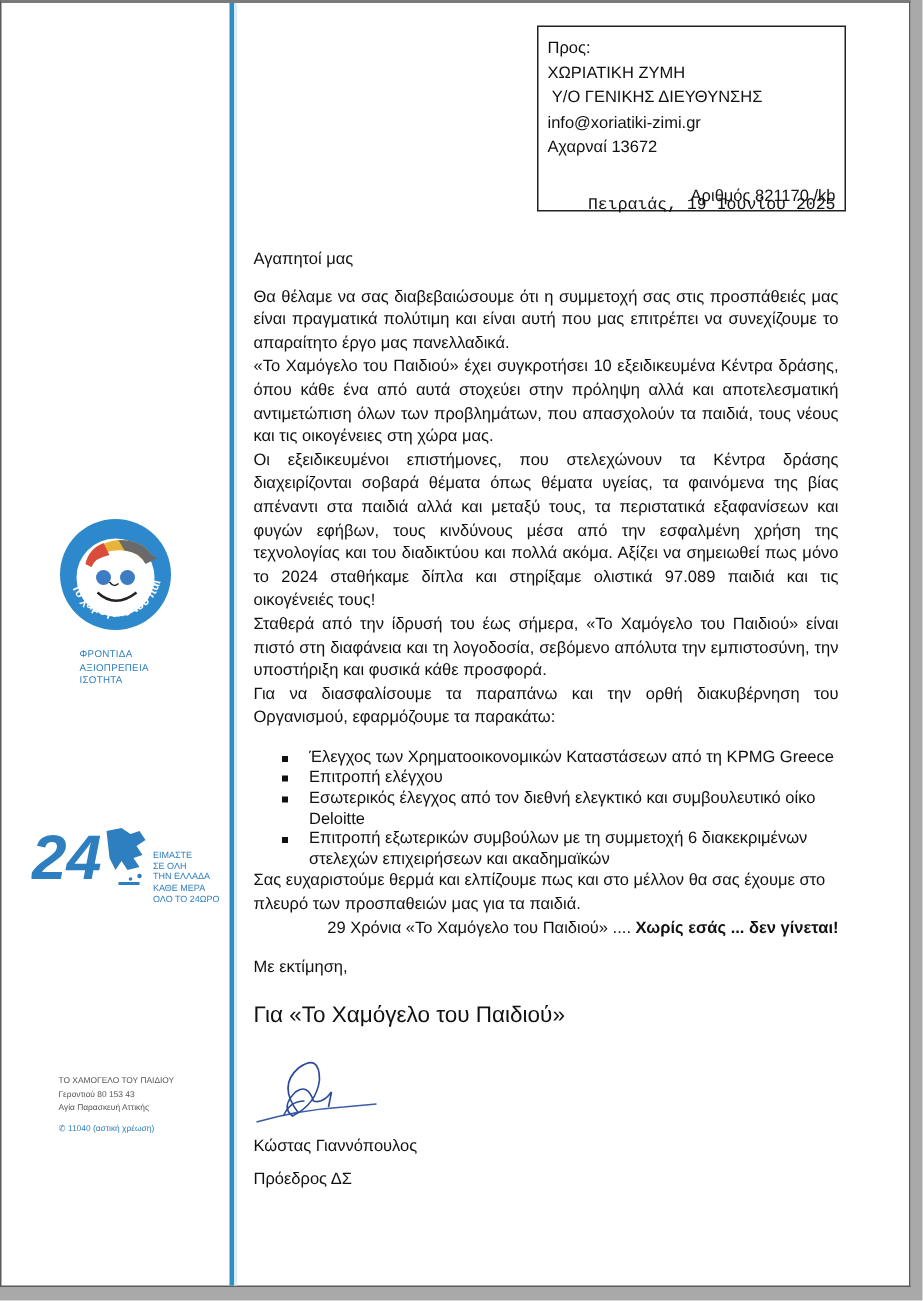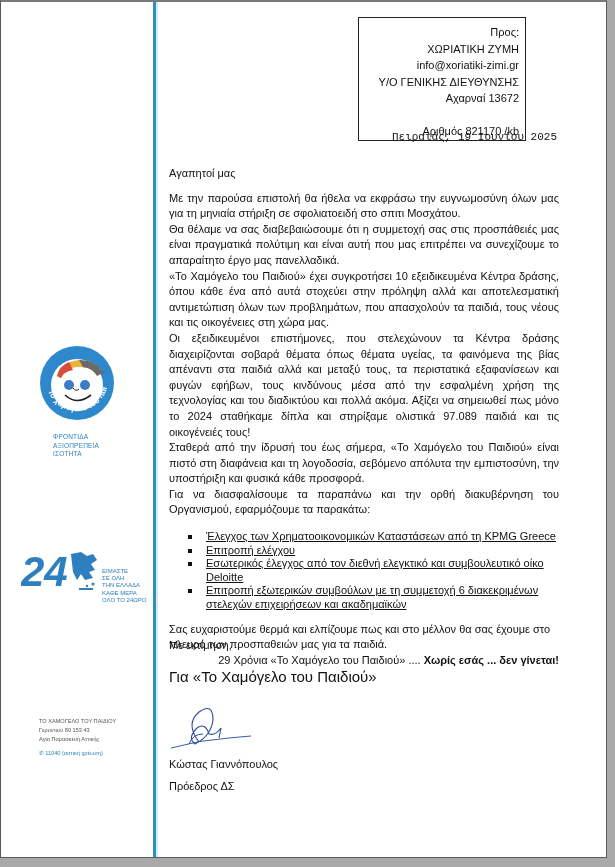--- a/index.html
+++ b/index.html
@@ -8,35 +8,35 @@
     font-family:"Liberation Sans", sans-serif; color:#111;
   }
   .page {
     position:absolute; left:0; top:0; width:607px; height:858px;
     background:#fff; border:1px solid #5a5a5a; border-top:2px solid #7a7a7a; box-sizing:border-box;
   }
   .vline { position:absolute; left:152px; top:0; width:3px; height:100%; background:#2f8fc4; }
   .vline::after { content:""; position:absolute; left:3px; top:0; width:2px; height:100%; background:#d6ecf7; }
 
   .addr-box {
-    position:absolute; left:357px; top:15px; width:168px; height:124px;
+    position:absolute; left:357px; top:15px; width:206px; height:124px;
     border:1px solid #222; box-sizing:border-box; padding:6px 6px 0 6px;
-    font-size:11px; line-height:16.5px;text-align:right;
+    font-size:11px; line-height:16.5px;
   }
   .addr-box div { white-space:pre; }
   .ref { position:absolute; right:6px; bottom:1px; font-size:11px; }
   .date { position:absolute; right:49px; top:129px; font-size:11px;font-family:Liberation Mono, monospace; }
 
   .body-text {
     position:absolute; left:168px; top:164px; width:390px;
     font-size:11px; line-height:15.6px; text-align:justify;
   }
   .body-text p { margin:0; }
   .greeting { margin-bottom:9px !important; }
-  ul.list { list-style:none; margin:12px 0 10px 0; padding:0 0 0 19px;text-decoration:underline; }
+  ul.list { list-style:none; margin:12px 0 0 0; padding:0 0 0 19px; }
   ul.list li { position:relative; padding-left:18px; line-height:13.6px; text-align:left; }
   ul.list li::before { content:""; position:absolute; left:0; top:5px; width:4px; height:4px; background:#111; }
   b { font-weight:bold; }
 
   .closing { position:absolute; left:168px; top:637px; font-size:11px; }
   .org { position:absolute; left:168px; top:666px; font-size:15px; }
   .signer { position:absolute; left:168px; top:756px; font-size:11px; }
   .role { position:absolute; left:168px; top:778px; font-size:11px; }
   .signature { position:absolute; left:168px; top:702px; }
 
@@ -96,30 +96,29 @@
   <div class="footer-addr">
     <div>ΤΟ ΧΑΜΟΓΕΛΟ ΤΟΥ ΠΑΙΔΙΟΥ</div>
     <div>Γεροντιού 80 153 43</div>
     <div>Αγία Παρασκευή Αττικής</div>
     <div class="phone"><span>✆</span> <span>11040 (αστική χρέωση)</span></div>
   </div>
 
   <div class="addr-box">
     <div>Προς:</div>
     <div>ΧΩΡΙΑΤΙΚΗ ΖΥΜΗ</div>
+    <div> Υ/Ο ΓΕΝΙΚΗΣ ΔΙΕΥΘΥΝΣΗΣ</div>
     <div>info@xoriatiki-zimi.gr</div>
-    <div> Υ/Ο ΓΕΝΙΚΗΣ ΔΙΕΥΘΥΝΣΗΣ</div>
     <div>Αχαρναί 13672</div>
     <span class="ref">Αριθμός  821170 /kb</span>
   </div>
   <div class="date">Πειραιάς, 19 Ιουνίου 2025</div>
 
   <div class="body-text">
     <p class="greeting">Αγαπητοί μας</p>
-    <p>Με την παρούσα επιστολή θα ήθελα να εκφράσω την ευγνωμοσύνη όλων μας για τη μηνιαία στήριξη σε σφολιατοειδή στο σπιτι Μοσχάτου.</p>
     <p>Θα θέλαμε να σας διαβεβαιώσουμε ότι η συμμετοχή σας στις προσπάθειές μας είναι πραγματικά πολύτιμη και είναι αυτή που μας επιτρέπει να συνεχίζουμε το απαραίτητο έργο μας πανελλαδικά.</p>
     <p>«Το Χαμόγελο του Παιδιού» έχει συγκροτήσει 10 εξειδικευμένα Κέντρα δράσης, όπου κάθε ένα από αυτά στοχεύει στην πρόληψη αλλά και αποτελεσματική αντιμετώπιση όλων των προβλημάτων, που απασχολούν τα παιδιά, τους νέους και τις οικογένειες στη χώρα μας.</p>
     <p>Οι εξειδικευμένοι επιστήμονες, που στελεχώνουν τα Κέντρα δράσης διαχειρίζονται σοβαρά θέματα όπως θέματα υγείας, τα φαινόμενα της βίας απέναντι στα παιδιά αλλά και μεταξύ τους, τα περιστατικά εξαφανίσεων και φυγών εφήβων, τους κινδύνους μέσα από την εσφαλμένη χρήση της τεχνολογίας και του διαδικτύου και πολλά ακόμα. Αξίζει να σημειωθεί πως μόνο το 2024 σταθήκαμε δίπλα και στηρίξαμε ολιστικά 97.089 παιδιά και τις οικογένειές τους!</p>
     <p>Σταθερά από την ίδρυσή του έως σήμερα, «Το Χαμόγελο του Παιδιού» είναι πιστό στη διαφάνεια και τη λογοδοσία, σεβόμενο απόλυτα την εμπιστοσύνη, την υποστήριξη και φυσικά κάθε προσφορά.</p>
     <p>Για να διασφαλίσουμε τα παραπάνω και την ορθή διακυβέρνηση του Οργανισμού, εφαρμόζουμε τα παρακάτω:</p>
     <ul class="list">
       <li>Έλεγχος των Χρηματοοικονομικών Καταστάσεων από τη KPMG Greece</li>
       <li>Επιτροπή ελέγχου</li>
       <li>Εσωτερικός έλεγχος από τον διεθνή ελεγκτικό και συμβουλευτικό οίκο Deloitte</li>
       <li>Επιτροπή εξωτερικών συμβούλων με τη συμμετοχή 6 διακεκριμένων στελεχών επιχειρήσεων και ακαδημαϊκών</li>

